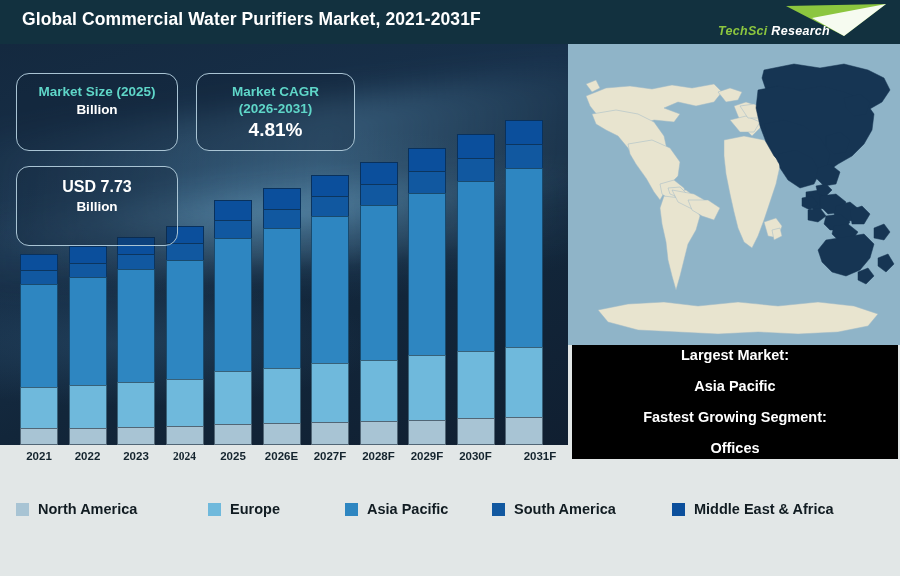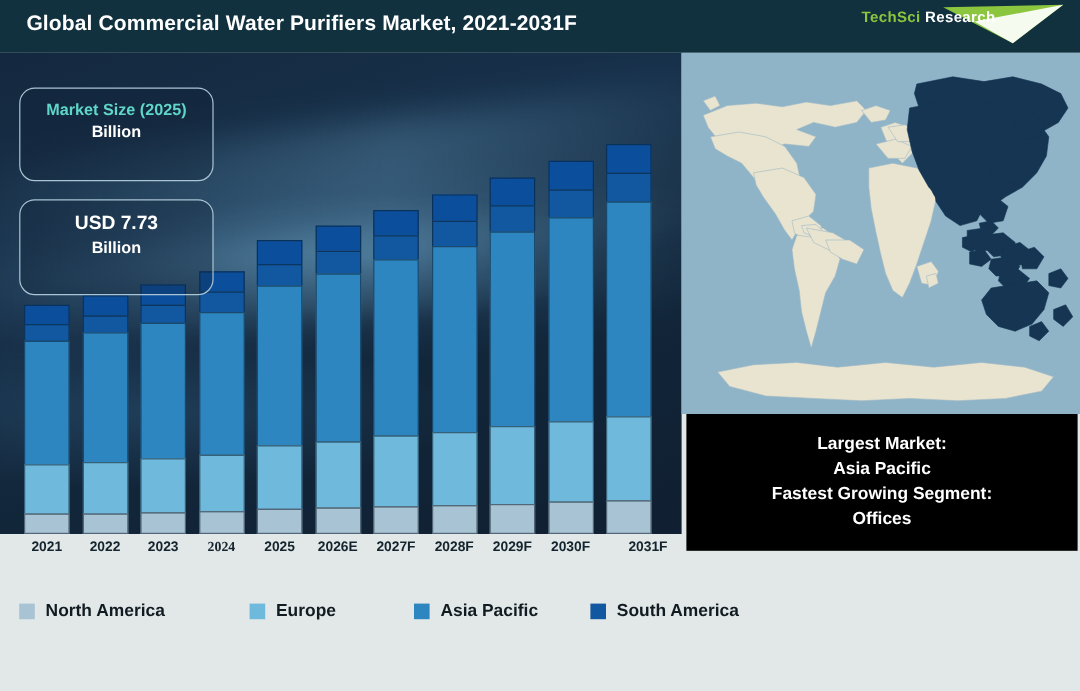--- a/index.html
+++ b/index.html
@@ -20,22 +20,22 @@
   .header-title {
     position: absolute; left: 22px; top: 9px;
     font-size: 17.5px; font-weight: bold; color: #ffffff;
     letter-spacing: 0.1px;
   }
   .logo-wrap {
     position: absolute; right: 8px; top: 2px; width: 182px; height: 40px;
   }
   .logo-swoosh { position: absolute; right: 0; top: 0; }
   .logo-text {
-    position: absolute; left: 8px; top: 5px;
-    font-size: 12.5px; font-weight: bold; 
+    position: absolute; left: 8px; top: 22px;
+    font-size: 12.5px; font-weight: bold; font-style: italic;
     letter-spacing: 0.3px; white-space: nowrap;
   }
   .logo-tech { color: #8cc63f; }
   .logo-research { color: #ffffff; }
   .logo-tag {
     position: absolute; left: 52px; top: 27px;
     font-size: 8px; font-style: italic; color: #d6dde0;
     letter-spacing: 0.2px;
     margin-top: 24px;
   }
@@ -98,21 +98,21 @@
   .map-panel {
     position: absolute; left: 568px; top: 44px; width: 332px; height: 301px;
     background: #8fb4c8; overflow: hidden;
   }
   .map-svg { position: absolute; left: 0; top: 0; }
 
   
   .info-box {
     position: absolute; left: 572px; top: 345px; width: 326px; height: 114px;
     background: #000000; color: #ffffff;
-    display: flex; flex-direction: column; align-items: center; justify-content: center;
+    display: flex; flex-direction: column; align-items: center; justify-content: space-between;
   }
   .info-line { font-size: 14.5px; font-weight: bold; line-height: 21px; text-align: center; }
 
   
   .legend {
     position: absolute; left: 0; top: 473px; width: 900px; height: 72px;
     background: #e2e7e7;
     display: flex; align-items: center;
   }
   .legend-item { display: flex; align-items: center; }
@@ -233,20 +233,25 @@
         <div class="seg" style="background: rgb(111, 185, 220); height: 70.6339px;"></div>
         <div class="seg" style="background: rgb(168, 196, 212); height: 27.749px;"></div>
       </div>
     </div>
 
   <div class="kpi" id="kpi-size-2025">
     <div class="kpi-label">Market Size (2025)</div>
     <div class="kpi-unit">Billion</div>
   </div>
 
+  <div class="kpi" id="kpi-cagr">
+    <div class="kpi-label">Market CAGR</div>
+    <div class="kpi-label">(2026-2031)</div>
+    <div class="kpi-big">4.81%</div>
+  </div>
 
   <div class="kpi" id="kpi-size-2031">
     <div class="kpi-value">USD 7.73</div>
     <div class="kpi-unit">Billion</div>
   </div>
 
   <div class="axis" id="axis">
       <div class="axis-tick" style="left: 15px;">2021</div>
       <div class="axis-tick" style="left: 63.5px;">2022</div>
       <div class="axis-tick" style="left: 112px;">2023</div>
@@ -325,16 +330,20 @@
         <span class="legend-label">Europe</span>
       </div>
       <div class="legend-item" style="position: absolute; left: 345px; top: 28px;">
         <span class="legend-swatch" style="background: rgb(46, 134, 193);"></span>
         <span class="legend-label">Asia Pacific</span>
       </div>
       <div class="legend-item" style="position: absolute; left: 492px; top: 28px;">
         <span class="legend-swatch" style="background: rgb(17, 88, 160);"></span>
         <span class="legend-label">South America</span>
       </div>
+      <div class="legend-item" style="position: absolute; left: 672px; top: 28px;">
+        <span class="legend-swatch" style="background: rgb(11, 79, 156);"></span>
+        <span class="legend-label">Middle East &amp; Africa</span>
+      </div>
     </div>
 
 
 </div>
 
 </body></html>

